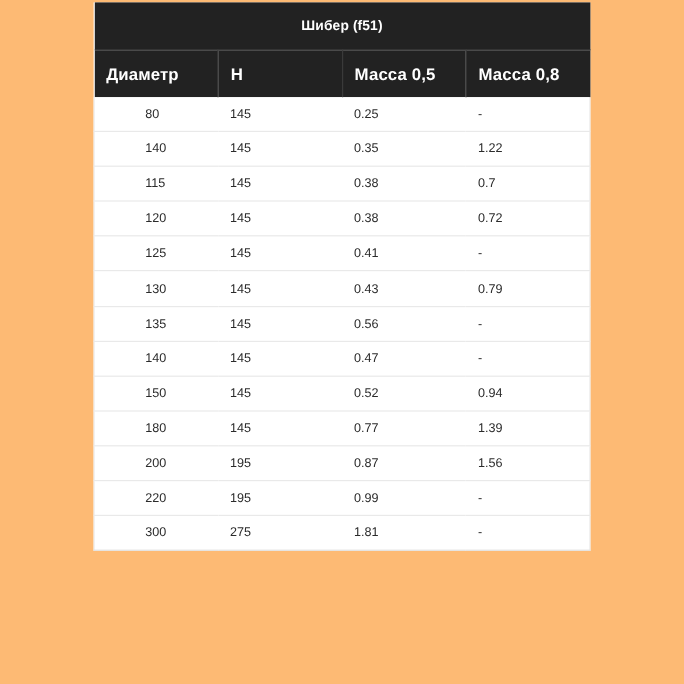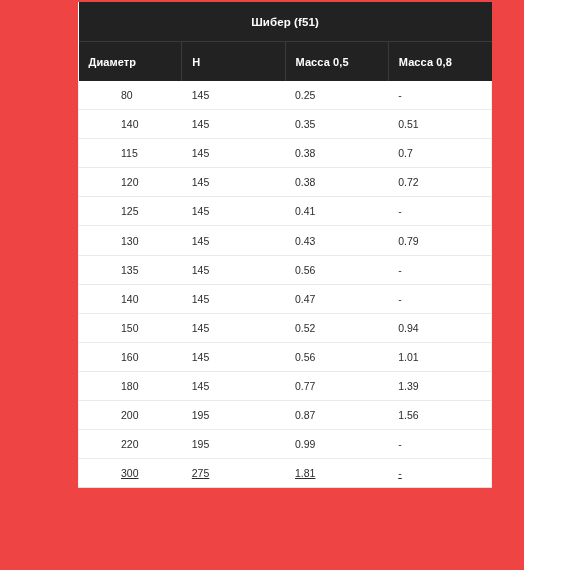--- a/index.html
+++ b/index.html
@@ -8,23 +8,23 @@
     background: #ffffff;
   }
   body {
     width: 570px;
     height: 570px;
     font-family: "Liberation Sans", sans-serif;
     -webkit-font-smoothing: antialiased;
   }
   .page {
     position: relative;
-    width: 524px;
+    width: 570px;
     height: 570px;
-    background: #ef4444;
+    background: #fdba74;
     overflow: hidden;
   }
   .table-wrap {
     position: absolute;
     left: 78px;
     top: 2px;
     width: 414px;
   }
   table.spec {
     border-collapse: collapse;
@@ -41,21 +41,21 @@
     text-align: center;
     height: 39px;
     padding: 0;
     letter-spacing: 0.1px;
     border-bottom: 1px solid #3a3a3a;
   }
   
   tr.head-row th {
     background: #222222;
     color: #ffffff;
-    font-size: 11px;
+    font-size: 14px;
     font-weight: bold;
     text-align: left;
     height: 39px;
     padding: 0 0 0 10px;
     border-right: 1px solid #3a3a3a;
     letter-spacing: 0.1px;
     vertical-align: middle;
   }
   tr.head-row th:last-child {
     border-right: none;
@@ -74,21 +74,20 @@
     white-space: nowrap;
   }
   tbody tr td:not(:first-child) {
     border-left: none;
   }
   tbody tr td:last-child {
     border-right: 1px solid #eeeeee;
   }
   tbody tr:last-child td {
     border-bottom: 1px solid #e0e0e0;
-    text-decoration: underline;
   }
   .c-diam { width: 114px; padding-left: 42px; }
   .c-h    { width: 48px; }
   .c-m05  { width: 130px; }
   .c-m08  { width: 122px; }
 </style>
 </head>
 <body>
 
 <div class="page">
@@ -109,21 +108,21 @@
           <tr>
             <td class="c-diam">80</td>
             <td class="c-h">145</td>
             <td class="c-m05">0.25</td>
             <td class="c-m08">-</td>
           </tr>
           <tr>
             <td class="c-diam">140</td>
             <td class="c-h">145</td>
             <td class="c-m05">0.35</td>
-            <td class="c-m08">0.51</td>
+            <td class="c-m08">1.22</td>
           </tr>
           <tr>
             <td class="c-diam">115</td>
             <td class="c-h">145</td>
             <td class="c-m05">0.38</td>
             <td class="c-m08">0.7</td>
           </tr>
           <tr>
             <td class="c-diam">120</td>
             <td class="c-h">145</td>
@@ -154,26 +153,20 @@
             <td class="c-m05">0.47</td>
             <td class="c-m08">-</td>
           </tr>
           <tr>
             <td class="c-diam">150</td>
             <td class="c-h">145</td>
             <td class="c-m05">0.52</td>
             <td class="c-m08">0.94</td>
           </tr>
           <tr>
-            <td class="c-diam">160</td>
-            <td class="c-h">145</td>
-            <td class="c-m05">0.56</td>
-            <td class="c-m08">1.01</td>
-          </tr>
-          <tr>
             <td class="c-diam">180</td>
             <td class="c-h">145</td>
             <td class="c-m05">0.77</td>
             <td class="c-m08">1.39</td>
           </tr>
           <tr>
             <td class="c-diam">200</td>
             <td class="c-h">195</td>
             <td class="c-m05">0.87</td>
             <td class="c-m08">1.56</td>

